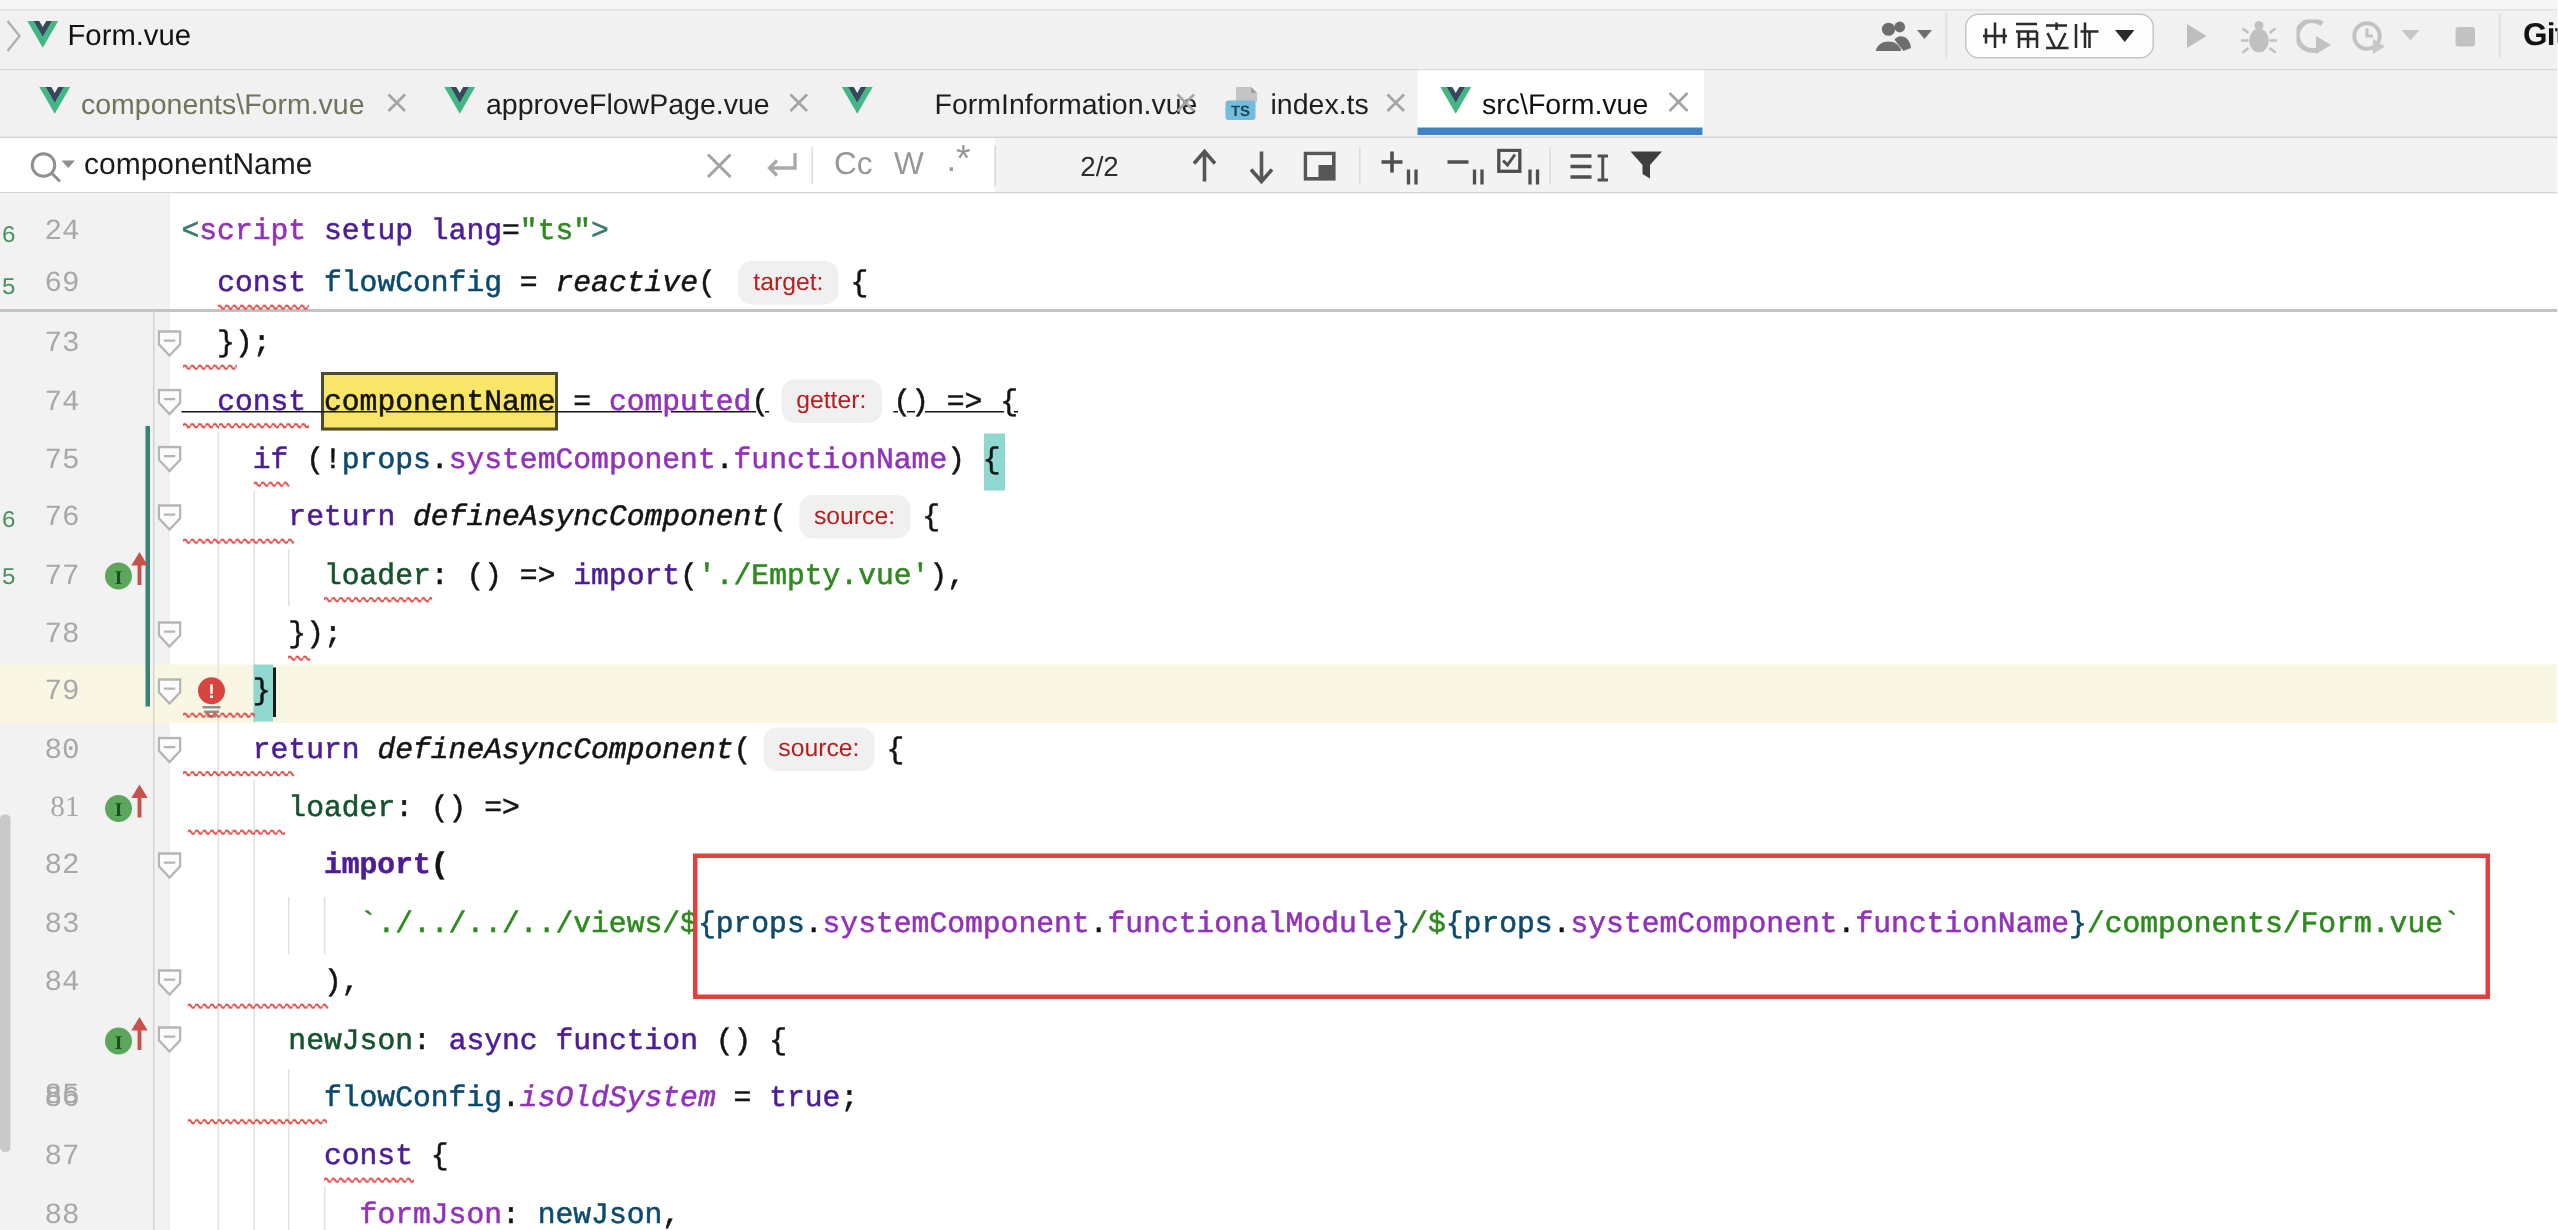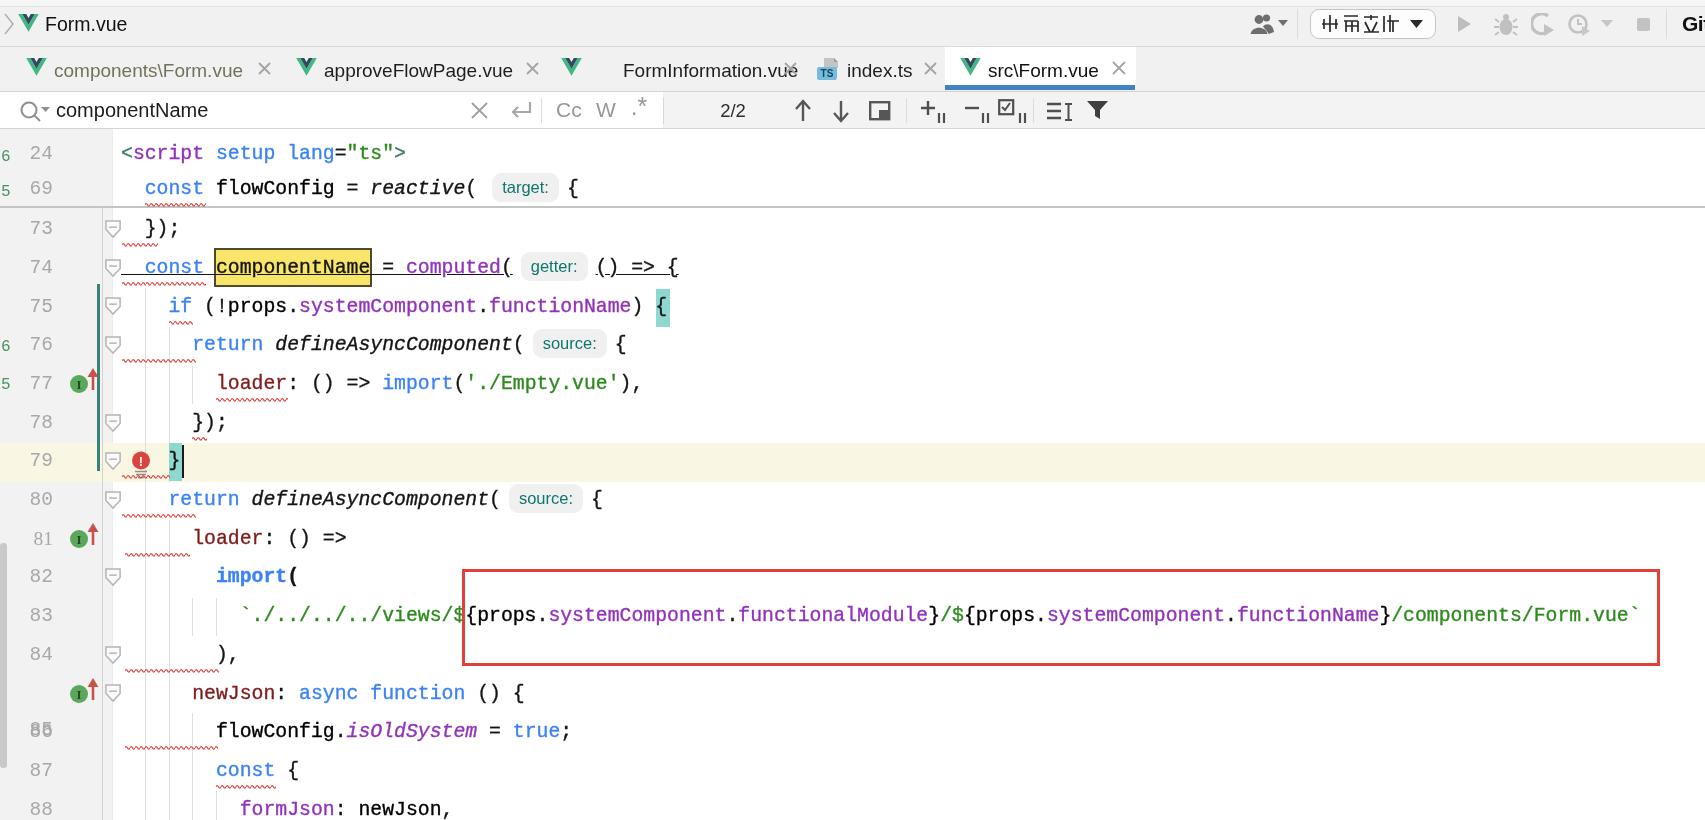--- a/index.html
+++ b/index.html
@@ -2,29 +2,29 @@
 <html><head>
 <meta charset="utf-8">
 <style>
 * { margin:0; padding:0; box-sizing:border-box; }
 html,body { width:1705px; height:820px; overflow:hidden; background:#fff; font-family:"Liberation Sans", sans-serif; }
 #stage { position:relative; width:1705px; height:820px; overflow:hidden; }
 .abs { position:absolute; }
 
 .cl { position:absolute; left:121px; white-space:pre; font:19.8px/38.7px "Liberation Mono", monospace; color:#141414; z-index:20; -webkit-text-stroke:0.35px currentColor; }
 .ln { position:absolute; left:0; width:53px; text-align:right; font:19.5px/38.7px "Liberation Mono", monospace; color:#A8A8A8; z-index:15; }
-.k { color:#3b82f6; }
+.k { color:#4c1d95; }
 .p { color:#9232BB; }
-.t { color:#000000; }
+.t { color:#0c4a6e; }
 .g { color:#2E8A1E; }
-.o { color:#7f1d1d; }
+.o { color:#14532d; }
 .it { font-style:italic; }
 .pi { color:#9232BB; font-style:italic; }
 .tg { color:#3A7A70; }
-.chip { display:inline-block; font:16.5px/29px "Liberation Sans", sans-serif; color:#0f766e; background:#F0F0F0; border-radius:9px; padding:0 10px; margin:0 8px; vertical-align:1px; -webkit-text-stroke:0; }
+.chip { display:inline-block; font:16.5px/29px "Liberation Sans", sans-serif; color:#b91c1c; background:#F0F0F0; border-radius:9px; padding:0 10px; margin:0 8px; vertical-align:1px; -webkit-text-stroke:0; }
 .guide { position:absolute; width:1px; background:#E0E0E0; z-index:5; }
 .sq { position:absolute; height:7px; z-index:25; }
 .tab-t { position:absolute; top:58px; font:19px/26px "Liberation Sans", sans-serif; color:#1E1E1E; z-index:6; }
 .x { position:absolute; z-index:7; }
 </style>
 </head>
 <body>
 <div id="stage">
 
   <div class="abs" style="left:0;top:0;width:1705px;height:47px;background:#F1F1F1;"></div>

